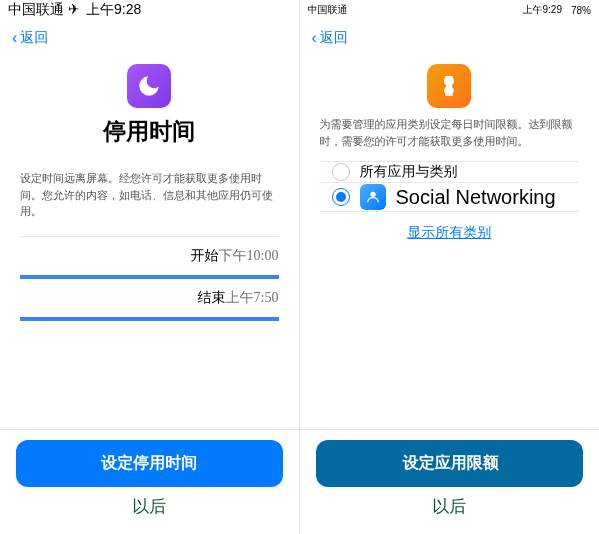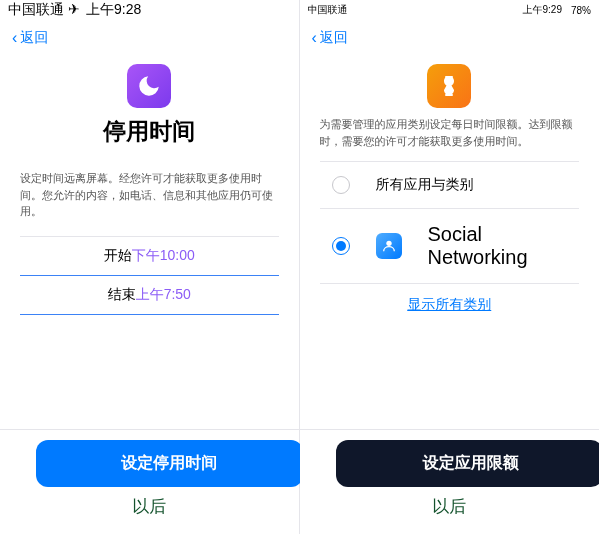--- a/index.html
+++ b/index.html
@@ -119,48 +119,49 @@
     }
 
     
     .settings-section {
       width: 100%;
       border-top: 1px solid #e5e5ea;
       margin-top: 4px;
     }
     .settings-row {
       display: flex;
-      justify-content: center;
+      justify-content: flex-end;
       align-items: center;
       padding: 10px 0;
-      border-bottom: 1px solid #3b82f6;
+      border-bottom: 4px solid #3b82f6;
+      font-family: Liberation Serif, serif;
     }
     .settings-label {
       font-size: 14px;
       color: #000;
     }
     .settings-value {
       font-size: 14px;
-      color: #8b5cf6;
+      color: #737373;
     }
 
     
     .app-list-section {
       width: 100%;
       flex: 1;
       padding: 0 0 0 0;
       margin-top: 0;
     }
 
     .list-item {
       display: flex;
       align-items: center;
-      padding: 14px 12px;
+      padding: 1px 12px;
       border-bottom: 1px solid #e5e5ea;
-      gap: 26px;
+      gap: 10px;
     }
     .list-item:first-child {
       border-top: 1px solid #e5e5ea;
     }
     .radio-circle {
       width: 18px;
       height: 18px;
       border-radius: 50%;
       border: 1.5px solid #c7c7cc;
       flex-shrink: 0;
@@ -219,28 +220,27 @@
     }
     .btn-primary {
       width: 100%;
       padding: 13px;
       border-radius: 12px;
       border: none;
       font-size: 16px;
       font-weight: 600;
       cursor: pointer;
       margin-bottom: 8px;
-      margin-left: 20px;
     }
     .btn-blue {
       background: #007aff;
       color: white;
     }
     .btn-blue-light {
-      background: #0f172a;
+      background: #0369a1;
       color: white;
       padding-left: 16px;
     }
     .btn-link {
       width: 100%;
       background: none;
       border: none;
       color: #14532d;
       font-size: 17px;
       text-align: center;

